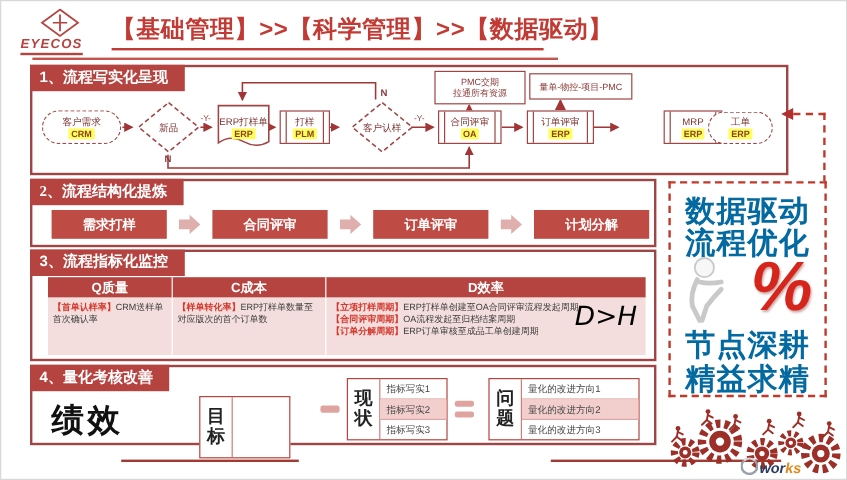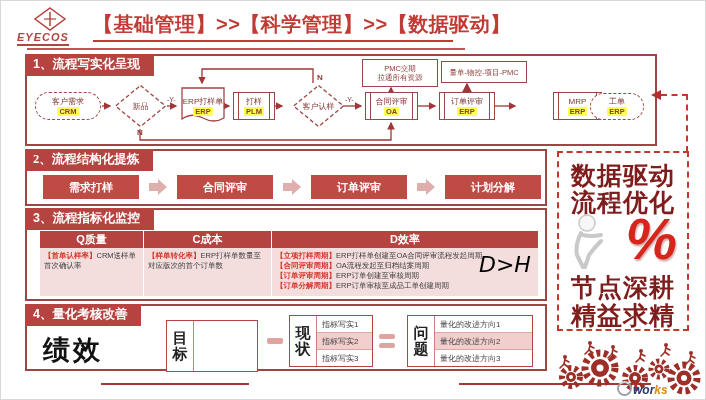--- a/index.html
+++ b/index.html
@@ -44,21 +44,21 @@
   .perf{position:absolute;font-size:27px;font-weight:900;color:#111;letter-spacing:3px;}
   .blk{position:absolute;display:flex;border:1.4px solid #b5433f;background:#fff;box-sizing:border-box;}
   .blk .vlabel{width:22px;display:flex;align-items:center;justify-content:center;font-size:15px;font-weight:900;color:#222;line-height:16px;text-align:center;border-right:1.2px solid #c97f7c;padding:0 2px;}
   .blk .items{flex:1;display:flex;flex-direction:column;}
   .blk .items div{flex:1;display:flex;align-items:center;padding-left:5px;font-size:8px;color:#444;border-bottom:1px solid #dca7a5;}
   .blk .items div:last-child{border-bottom:none;}
   .blk .items div.alt{background:#f2cfcd;}
   .opbar{position:absolute;background:#dfa3a0;border-radius:2px;}
   
   .rpanel{position:absolute;left:556px;top:150px;width:132px;height:180px;border:2px dashed #c0392b;box-sizing:border-box;background:#fff;}
-  .rline{position:absolute;width:100%;text-align:center;font-size:25px;font-weight:800;color:#7f1d1d;letter-spacing:1px;white-space:nowrap;}
+  .rline{position:absolute;width:100%;text-align:center;font-size:25px;font-weight:800;color:#0369a1;letter-spacing:1px;white-space:nowrap;}
   .pctwrap{position:absolute;left:2px;top:58px;width:124px;height:62px;}
   .pct{position:absolute;right:8px;top:-6px;font-size:58px;font-weight:900;font-style:italic;color:#d6261c;text-shadow:1px 2px 2px rgba(120,0,0,0.35);}
   .stub-h{position:absolute;left:660px;top:93px;width:27px;height:0;border-top:2px dashed #c0392b;}
   .stub-v{position:absolute;left:685px;top:93px;width:0;height:58px;border-left:2px dashed #c0392b;}
   .stub-arrow{position:absolute;left:650px;top:89px;width:0;height:0;border-top:5px solid transparent;border-bottom:5px solid transparent;border-right:10px solid #b03030;}
   
   .slogan{position:absolute;left:0;top:372px;width:706px;text-align:center;font-family:"DejaVu Serif",serif;font-style:italic;font-weight:bold;font-size:13.5px;color:#a03a32;letter-spacing:1px;}
   .fline{position:absolute;top:382px;height:2px;background:#a03a32;}
   .eworks{position:absolute;left:616px;top:380px;font-size:12px;font-style:italic;font-weight:bold;white-space:nowrap;}
   .eworks .wor{color:#2a3b66;} .eworks .ks{color:#e08a1e;}
@@ -201,33 +201,32 @@
       <div class="tblbody">
         <div style="width:104px;">
           <span class="term">【首单认样率】</span><span>CRM送样单首次确认率</span>
         </div>
         <div style="width:128px;">
           <span class="term">【样单转化率】</span><span>ERP打样单数量至对应版次的首个订单数</span>
         </div>
         <div style="width:266px;border-right:none;height:48px;">
           <div><span class="term">【立项打样周期】</span><span>ERP打样单创建至OA合同评审流程发起周期</span></div>
           <div><span class="term">【合同评审周期】</span><span>OA流程发起至归档结案周期</span></div>
-          <div><span class="term">【订单评审周期】</span><span>ERP订单创建至审核周期</span></div>
           <div><span class="term">【订单分解周期】</span><span>ERP订单审核至成品工单创建周期</span></div>
         </div>
       </div>
     </div>
     <div class="dgh" style="left:452px;top:42px;">D&gt;H</div>
   </div>
 
   <div class="sec" style="left:24px;top:303px;width:522px;height:67px;">
     <div class="tab">4、量化考核改善</div>
     <div class="perf" style="left:16px;top:26px;">绩效</div>
 
-    <div class="blk" style="left:139px;top:14px;width:92px;height:52px;">
+    <div class="blk" style="left:139px;top:24px;width:76px;height:52px;">
       <div class="vlabel">目标</div>
     </div>
 
     <div class="opbar" style="left:240px;top:32px;width:16px;height:6px;"></div>
 
     <div class="blk" style="left:262px;top:9px;width:84px;height:52px;">
       <div class="vlabel">现状</div>
       <div class="items">
         <div>指标写实1</div>
         <div class="alt">指标写实2</div>

